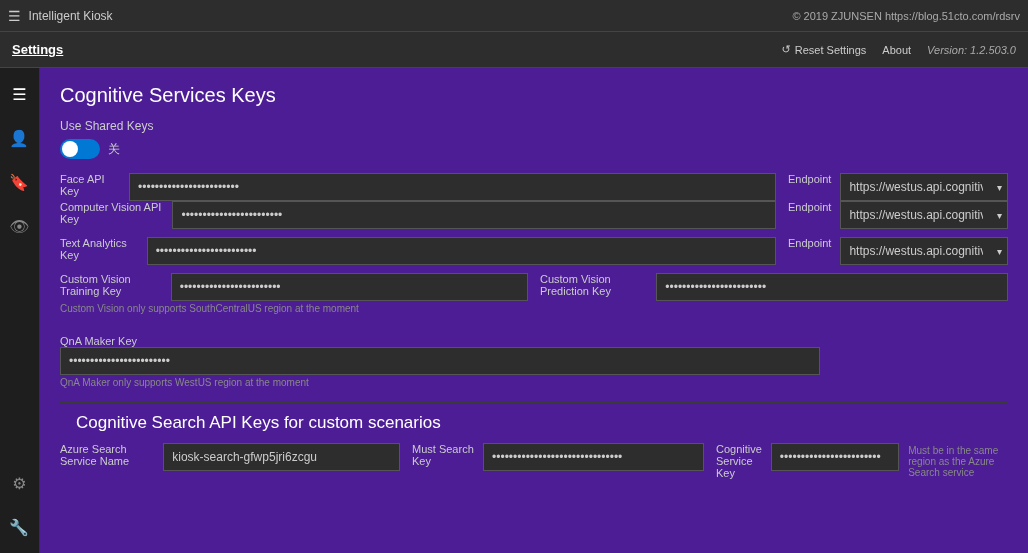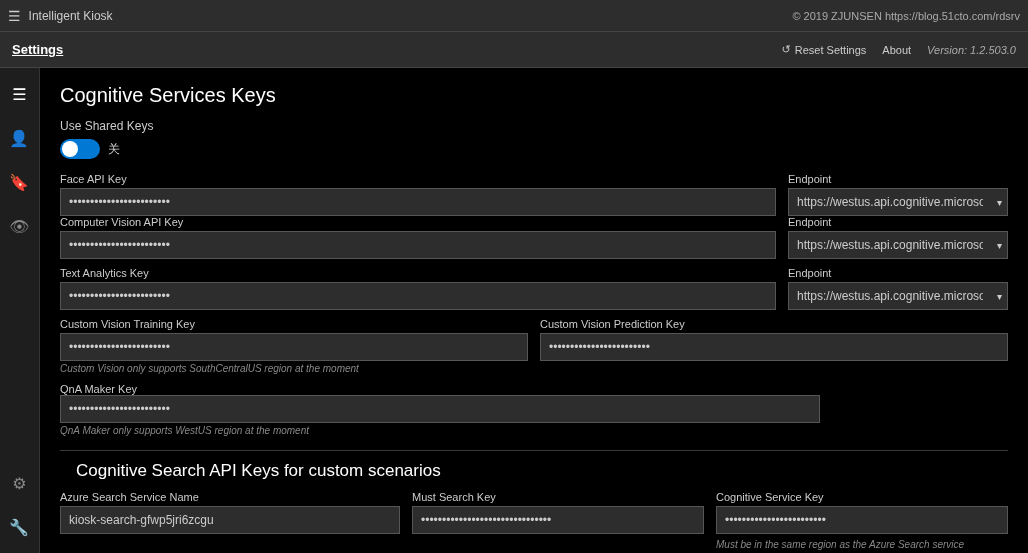--- a/index.html
+++ b/index.html
@@ -92,21 +92,21 @@
       cursor: pointer;
       color: #888;
       font-size: 16px;
     }
     .sidebar-icon.active { color: #fff; }
     
     .content {
       flex: 1;
       padding: 16px 20px;
       overflow-y: auto;
-      background: #000000;
+      background: #4c1d95;
     }
     .page-title {
       font-size: 20px;
       font-weight: 300;
       color: #fff;
       margin-bottom: 12px;
     }
     .section-label {
       font-size: 12px;
       color: #ccc;
@@ -134,22 +134,21 @@
       height: 16px;
       background: #fff;
       border-radius: 50%;
     }
     .toggle-label {
       font-size: 12px;
       color: #ccc;
     }
     .field-group {
       display: flex;
-      flex-direction: column;
-      gap: 3px;
+      gap: 9px;
     }
     .field-label {
       font-size: 11px;
       color: #ccc;
     }
     .field-input {
       background: #2d2d2d;
       border: 1px solid #555;
       color: #ccc;
       padding: 5px 8px;
@@ -190,21 +189,20 @@
       align-items: flex-start;
       width: 100%;
     }
     .endpoint-group {
       width: 220px;
       flex-shrink: 0;
     }
     .hint-text {
       font-size: 10px;
       color: #888;
-      font-style: italic;
       margin-top: 2px;
     }
     
     .section-separator {
       border: none;
       border-top: 1px solid #3a3a3a;
       margin: 14px 0 10px;
     }
     .section-title {
       font-size: 17px;
@@ -319,21 +317,21 @@
         <div class="field-label">Custom Vision Training Key</div>
         <input type="password" class="field-input" value="••••••••••••••••••••••••" style="">
       </div>
       <div class="field-group" style="flex:1;">
         <div class="field-label">Custom Vision Prediction Key</div>
         <input type="password" class="field-input" value="••••••••••••••••••••••••" style="">
       </div>
     </div>
     <div class="hint-text">Custom Vision only supports SouthCentralUS region at the moment</div>
 
-    <div style="margin-top:9px;">
+    <div style="margin-top:21px;">
       <div class="field-label">QnA Maker Key</div>
       <input type="password" class="field-input" style="max-width: 760px;" value="••••••••••••••••••••••••">
     </div>
     <div class="hint-text">QnA Maker only supports WestUS region at the moment</div>
 
     <hr class="section-separator">
 
     <div class="section-title">Cognitive Search API Keys for custom scenarios</div>
 
     <div style="display:flex;gap:12px;margin-bottom:8px;">

